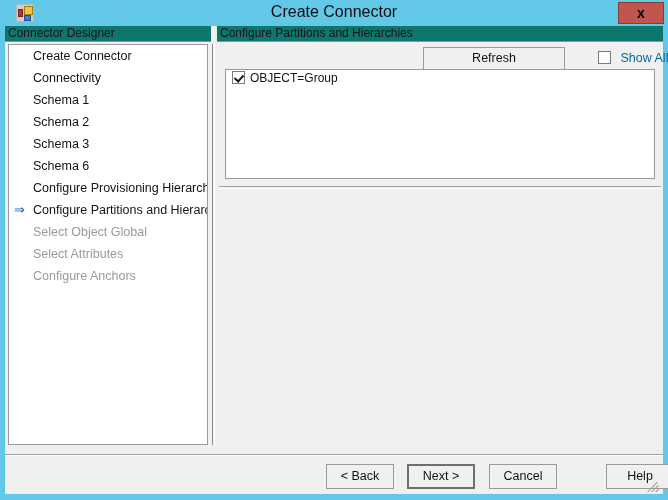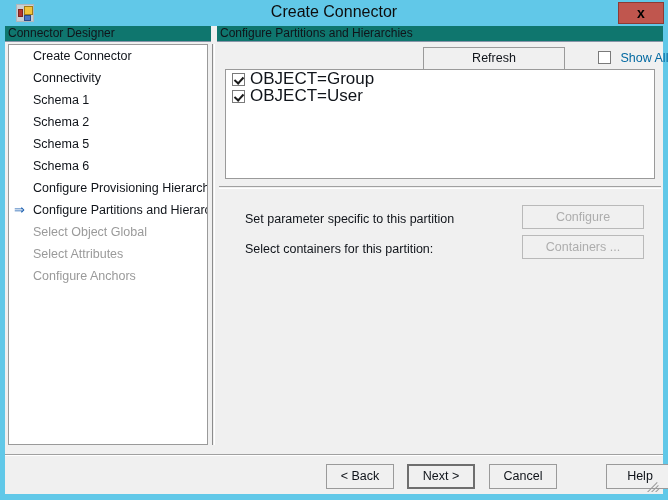--- a/index.html
+++ b/index.html
@@ -237,21 +237,21 @@
     width: 430px; height: 110px;
     background: #ffffff;
     border: 1px solid #9a9a9a;
     box-sizing: border-box;
     overflow: hidden;
   }
   .list-row {
     height: 17px;
     line-height: 17px;
     padding-left: 6px;
-    font-size: 17px;
+    font-size: 12px;
     color: #10141a;
     white-space: nowrap;
     cursor: default;
   }
   .list-row .cbox { margin-right: 5px; }
 
   
   #divider {
     position: absolute;
     left: 2px; top: 160px;
@@ -371,21 +371,21 @@
 
   <div id="client">
 
     <div id="left-pane">
       <div class="pane-header">Connector Designer</div>
       <div id="tree">
           <div class="tree-item"><span>Create Connector</span></div>
           <div class="tree-item"><span>Connectivity</span></div>
           <div class="tree-item"><span>Schema 1</span></div>
           <div class="tree-item"><span>Schema 2</span></div>
-          <div class="tree-item"><span>Schema 5</span></div>
+          <div class="tree-item"><span>Schema 3</span></div>
           <div class="tree-item"><span>Schema 6</span></div>
           <div class="tree-item"><span>Configure Provisioning Hierarchy</span></div>
           <div class="tree-item"><span class="arrow">⇒</span><span>Configure Partitions and Hierarchies</span></div>
           <div class="tree-item disabled"><span>Select Object Global</span></div>
           <div class="tree-item disabled"><span>Select Attributes</span></div>
           <div class="tree-item disabled"><span>Configure Anchors</span></div>
         </div>
     </div>
 
     <div id="splitter">
@@ -399,31 +399,24 @@
 
       <div id="refresh-button">Refresh</div>
 
       <div id="showall-wrap">
         <span class="cbox" id="showall-box"></span>
         <span id="showall-label">Show All</span>
       </div>
 
       <div id="partition-list">
           <div class="list-row"><span class="cbox checked"></span><span>OBJECT=Group</span></div>
-          <div class="list-row"><span class="cbox checked"></span><span>OBJECT=User</span></div>
         </div>
 
       <div id="divider"></div>
 
-      <div id="lower-section">
-        <div class="param-label" id="label-configure">Set parameter specific to this partition</div>
-        <div class="param-label" id="label-containers">Select containers for this partition:</div>
-        <div class="dlg-button disabled" id="btn-configure">Configure</div>
-        <div class="dlg-button disabled" id="btn-containers">Containers ...</div>
-      </div>
     </div>
 
     <div id="footer-sep"></div>
     <div id="footer">
       <div class="nav-button" id="btn-back">&lt; Back</div>
       <div class="nav-button" id="btn-cancel">Cancel</div>
       <div class="nav-button default" id="btn-next">Next &gt;</div>
       <div class="nav-button" id="btn-help">Help</div>
       <div id="resize-grip">
           <i style="width: 14px; left: 0px; top: 14px;"></i>

